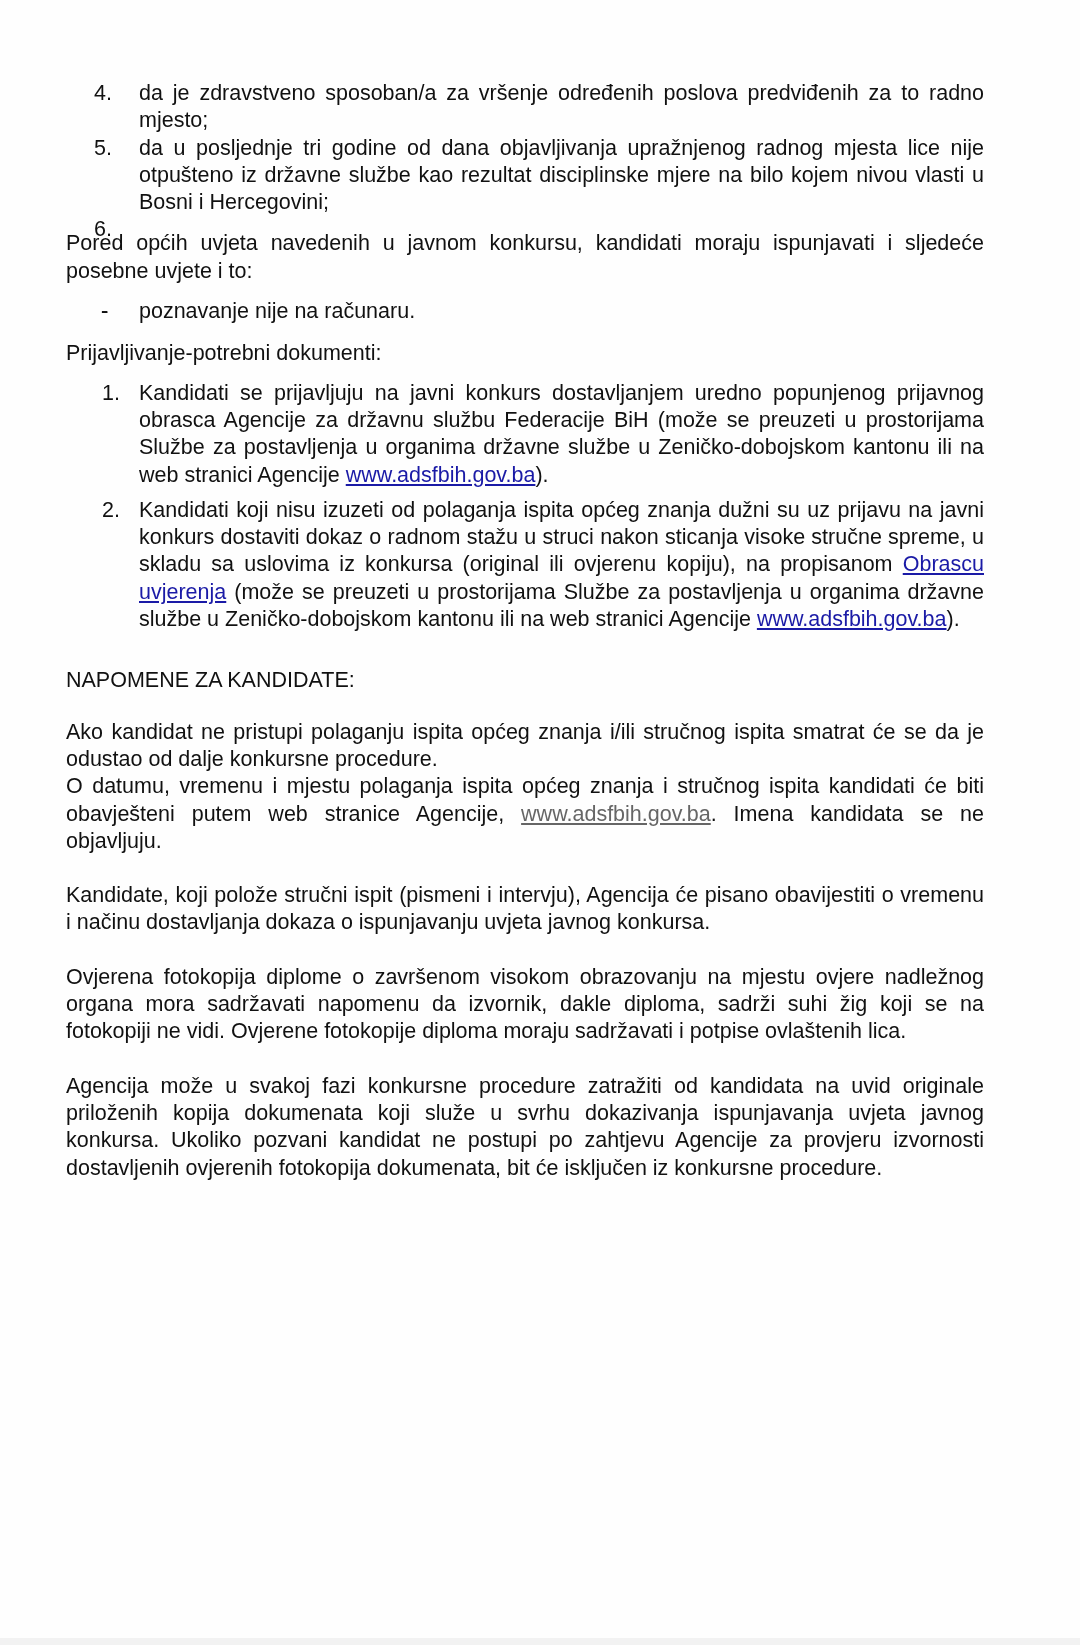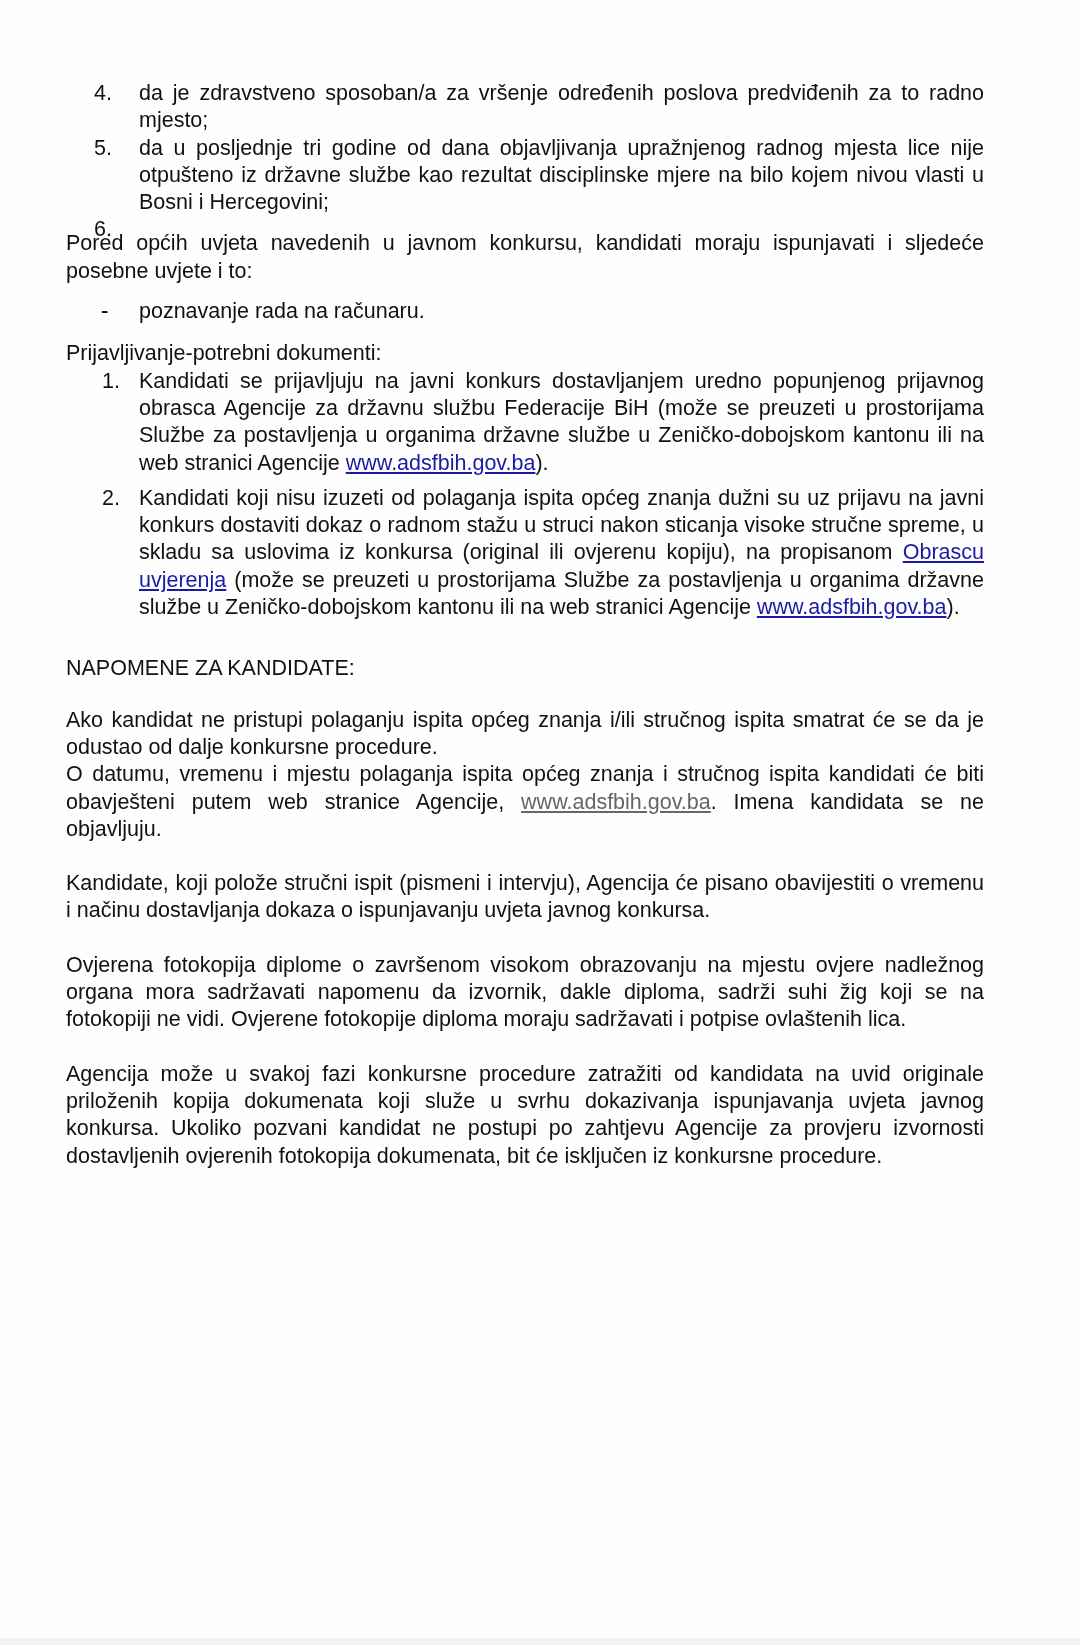--- a/index.html
+++ b/index.html
@@ -48,25 +48,25 @@
 
     <ul class="dash">
       <li>
         <span class="mark">-</span>
       </li>
       <li>
         <span class="mark">-</span>
       </li>
       <li>
         <span class="mark">-</span>
-        <span>poznavanje rada na računaru.</span>
+        <span>poznavanje nije na računaru.</span>
       </li>
     </ul>
 
-    <p class="p bold" style="margin-top:15px; margin-bottom:0;">Prijavljivanje-potrebni dokumenti:</p>
+    <p class="p bold" style="margin-top:15px; margin-bottom:12px;">Prijavljivanje-potrebni dokumenti:</p>
 
     <ol class="ol docs">
       <li>
         <span class="num">1.</span>
         <span>Kandidati se prijavljuju na javni konkurs dostavljanjem uredno popunjenog prijavnog obrasca Agencije za državnu službu Federacije BiH (može se preuzeti u prostorijama Službe za postavljenja u organima državne službe u Zeničko-dobojskom kantonu ili na web stranici Agencije </span><a class="link-blue">www.adsfbih.gov.ba</a><span>).</span>
       </li>
       <li>
         <span class="num">2.</span>
         <span>Kandidati koji nisu izuzeti od polaganja ispita općeg znanja dužni su uz prijavu na javni konkurs dostaviti dokaz o radnom stažu u struci nakon sticanja visoke stručne spreme, u skladu sa uslovima iz konkursa (original ili ovjerenu kopiju), na propisanom </span><a class="link-blue">Obrascu uvjerenja</a><span> (može se preuzeti u prostorijama Službe za postavljenja u organima državne službe u Zeničko-dobojskom kantonu ili na web stranici Agencije </span><a class="link-blue">www.adsfbih.gov.ba</a><span>).</span>
       </li>

